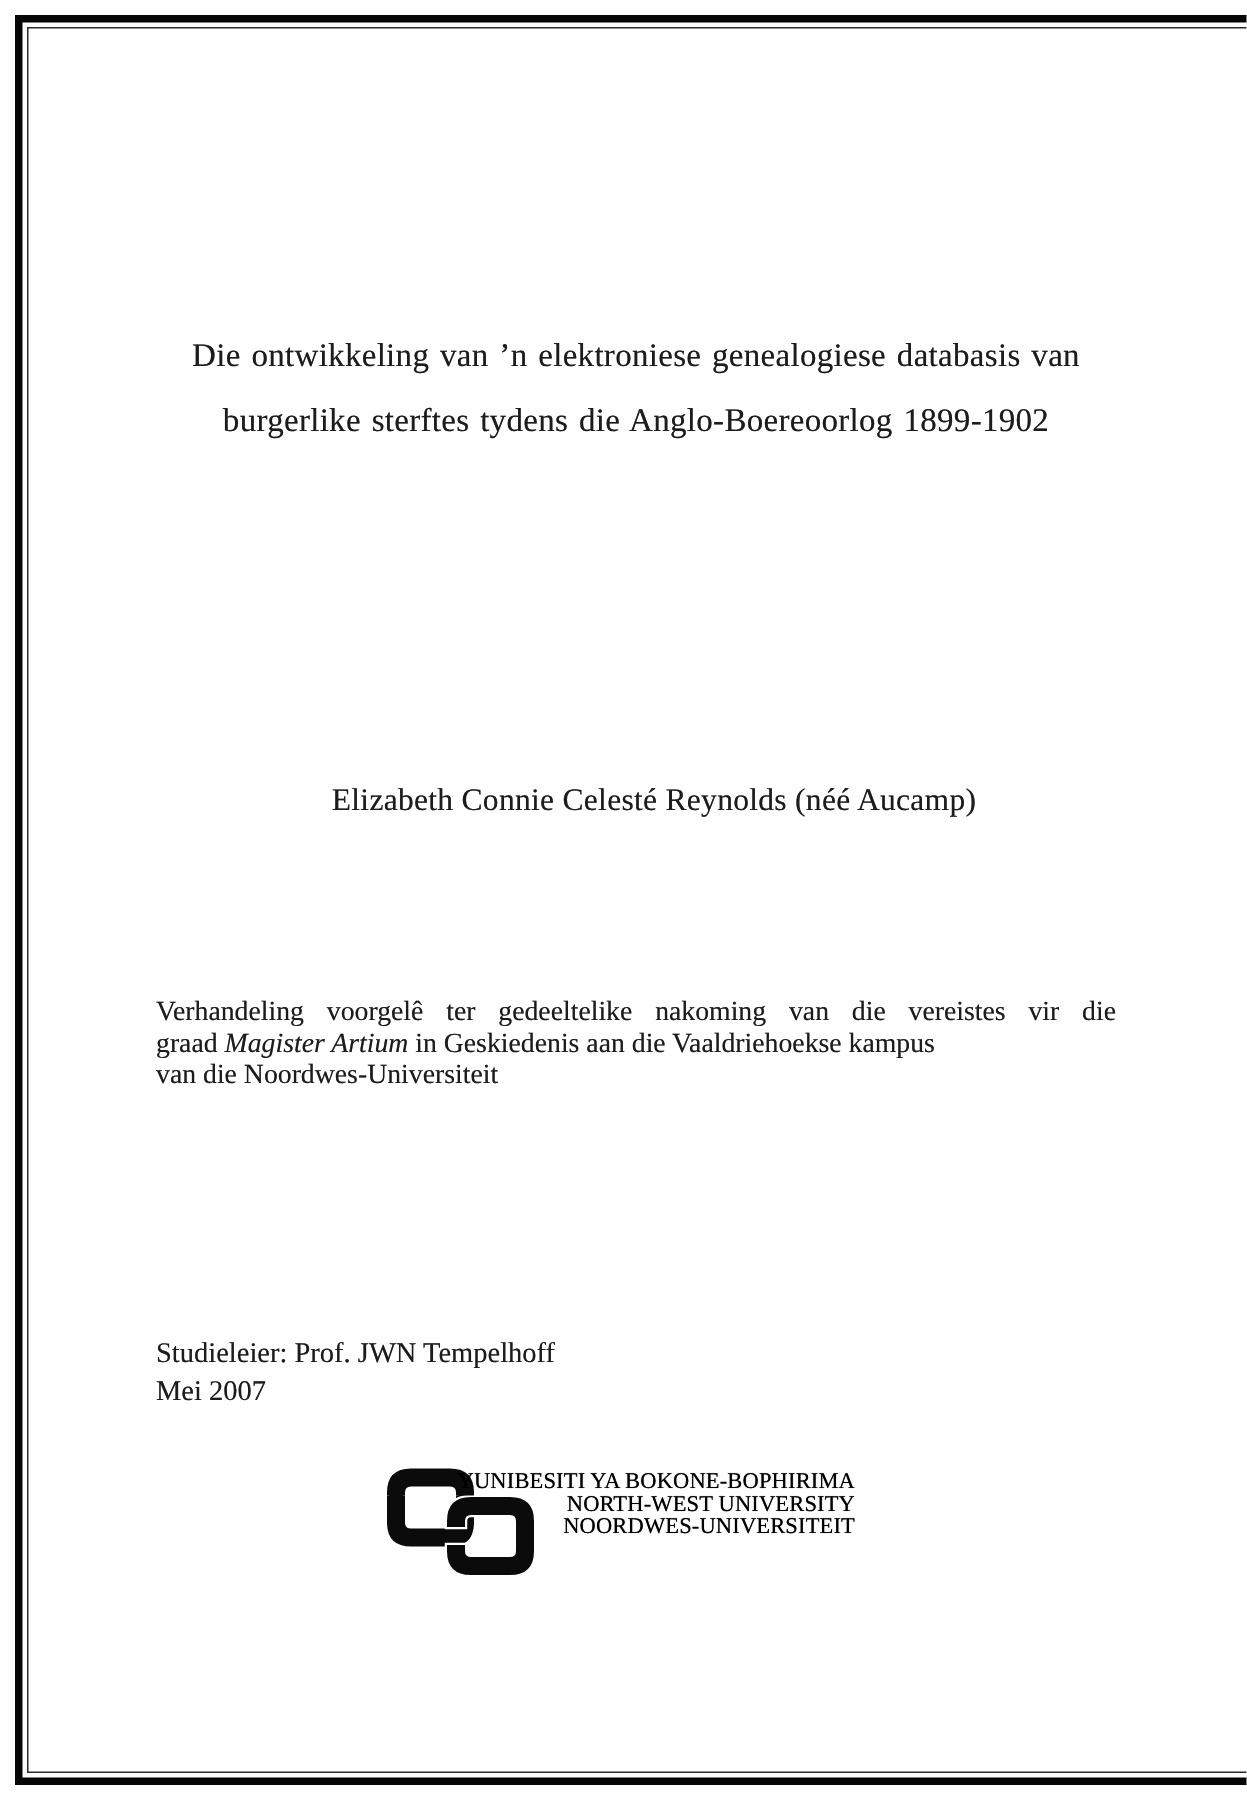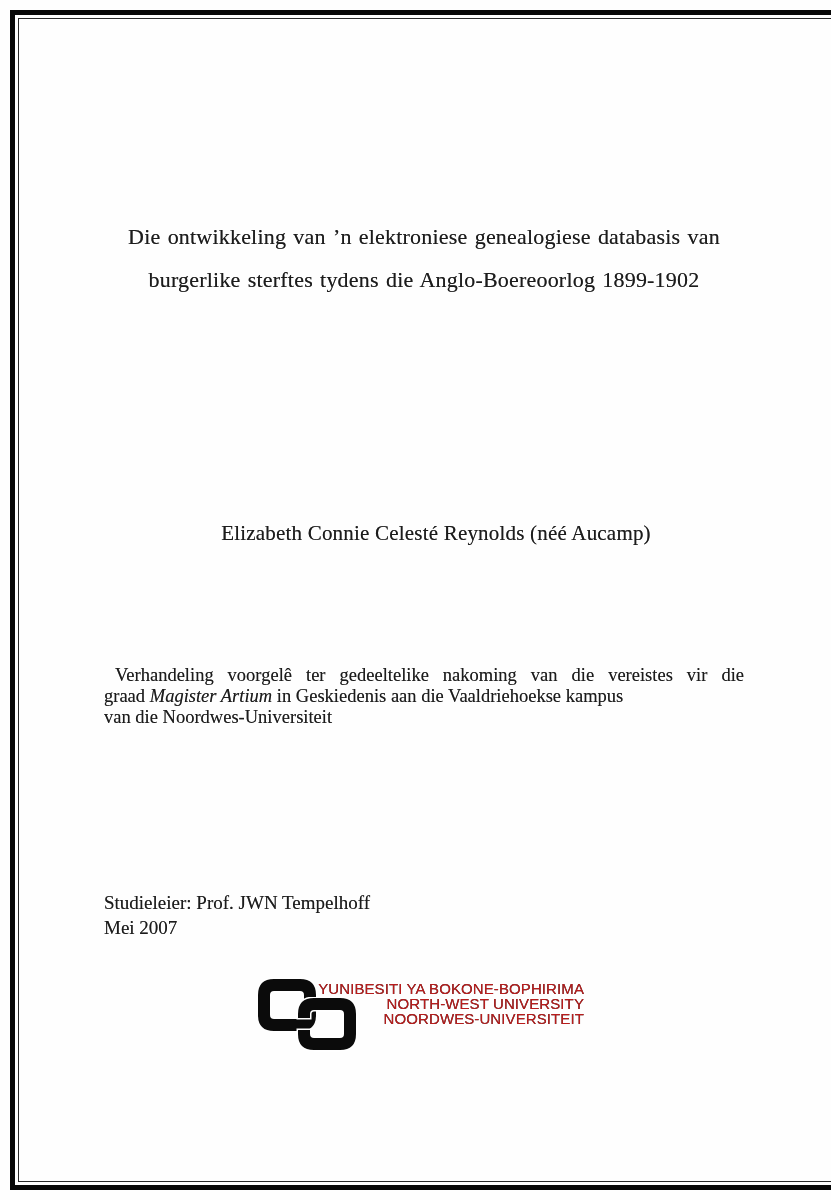--- a/index.html
+++ b/index.html
@@ -75,21 +75,20 @@
     top: 665px;
     left: 0;
     width: 640px;
     font-size: 18.5px;
     line-height: 20.8px;
     text-shadow: 0 0 0.3px rgba(0,0,0,0.5);
   }
   .statement .justified {
     text-align: justify;
     text-align-last: justify;
-    margin-left: 11px;
   }
   .statement .plain { white-space: pre-wrap; }
   .statement .ital { font-style: italic; }
   .supervisor-block {
     position: absolute;
     top: 890px;
     left: 0;
     width: 640px;
     font-size: 19px;
     line-height: 25px;
@@ -98,29 +97,29 @@
   
   .logo-mark {
     position: absolute;
     left: 258px;
     top: 978px;
     width: 102px;
     height: 74px;
   }
   .logo-text {
     position: absolute;
-    left: 132px;
+    left: 118px;
     top: 981px;
     width: 452px;
     text-align: right;
-    font-family: Liberation Sans, sans-serif;
+    font-family: Liberation Serif, serif;
     font-size: 15px;
     line-height: 15.2px;
     letter-spacing: 0.1px;
-    color: #b91c1c;
+    color: #000000;
     text-shadow: 0 0 0.5px rgba(0,0,0,0.8);
   }
   .logo-text div { white-space: nowrap; }
 </style>
 </head>
 <body>
 
 <div class="scan-page">
   <div class="frame-outer"></div>
   <div class="frame-inner"></div>

